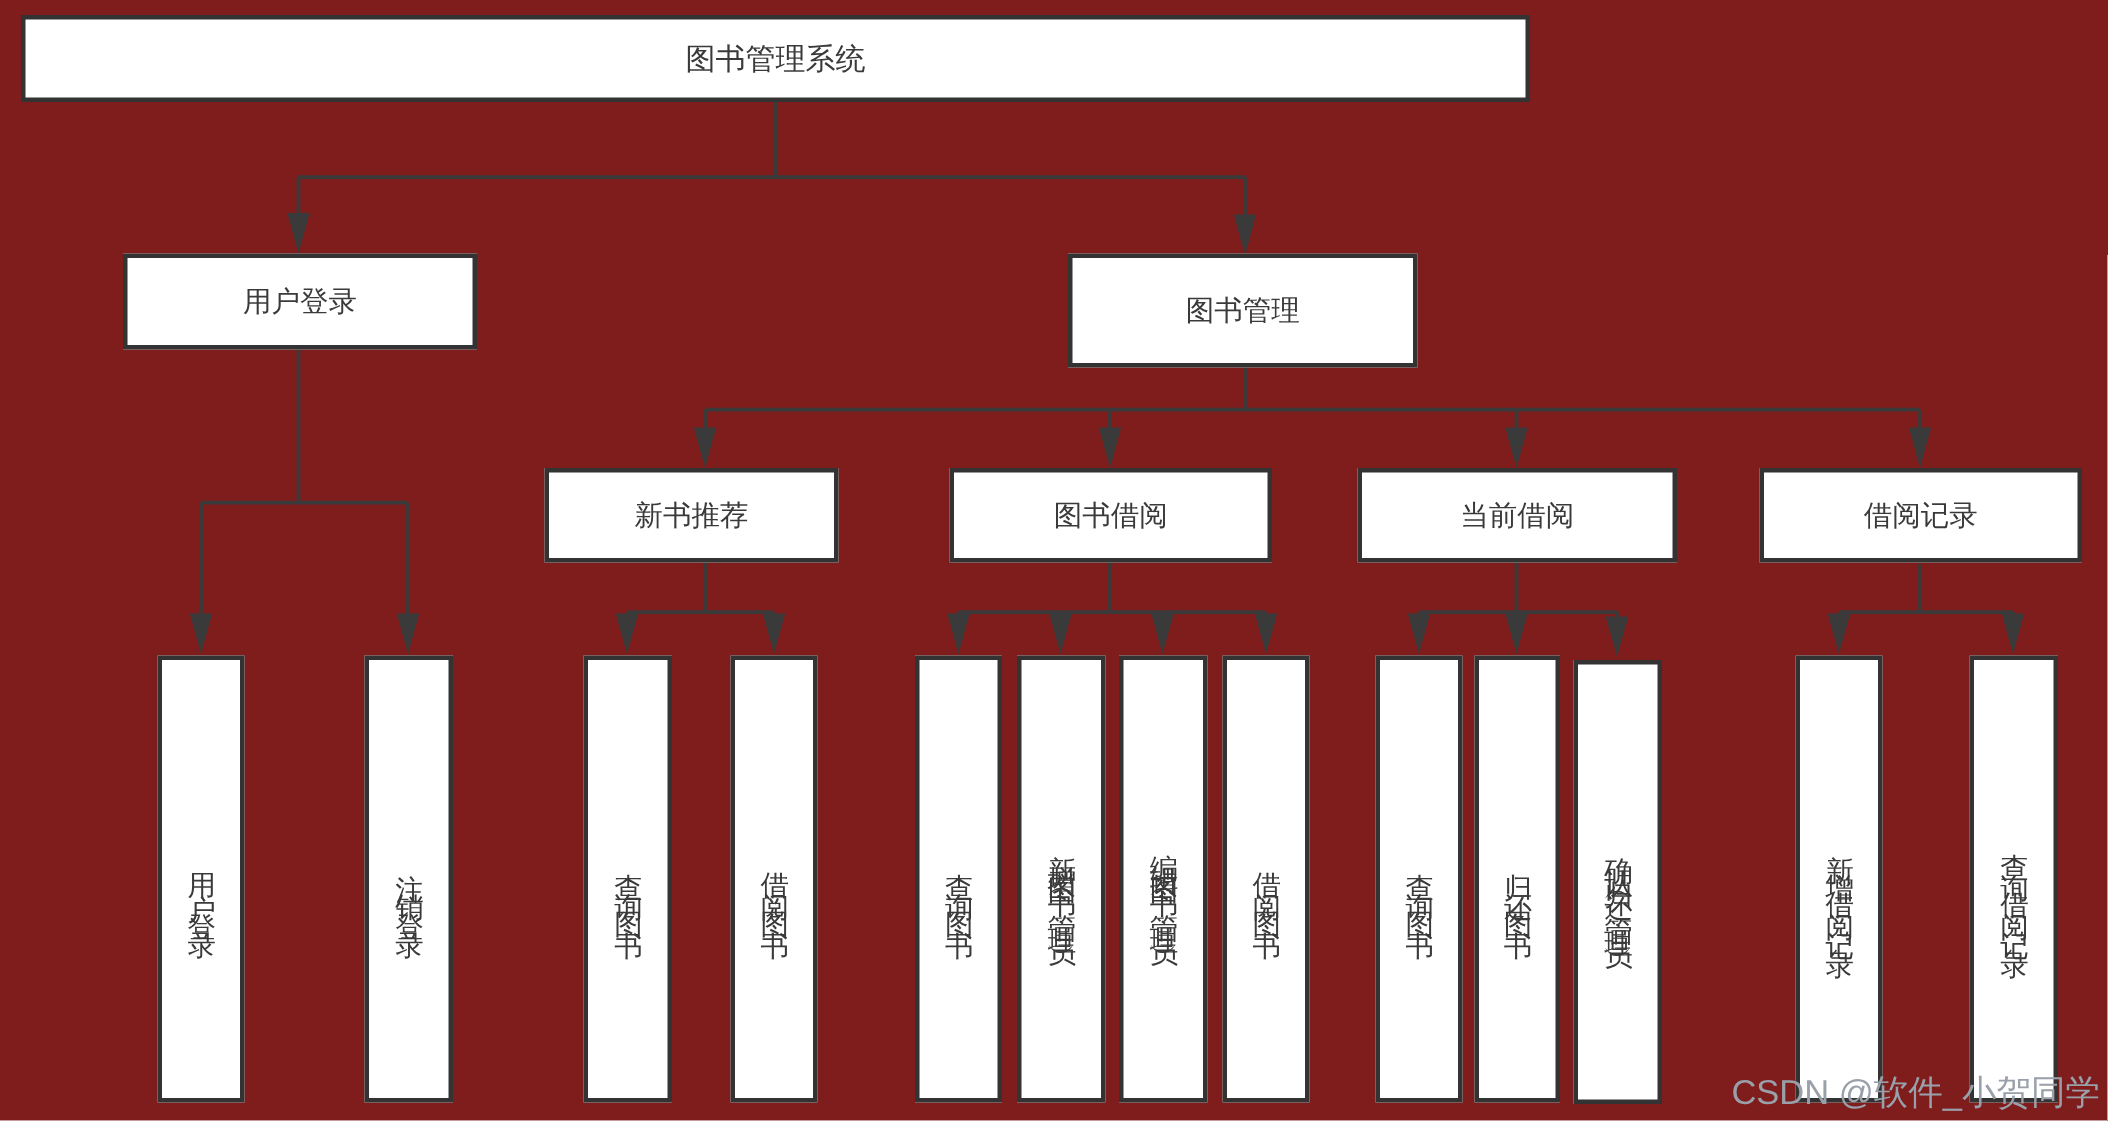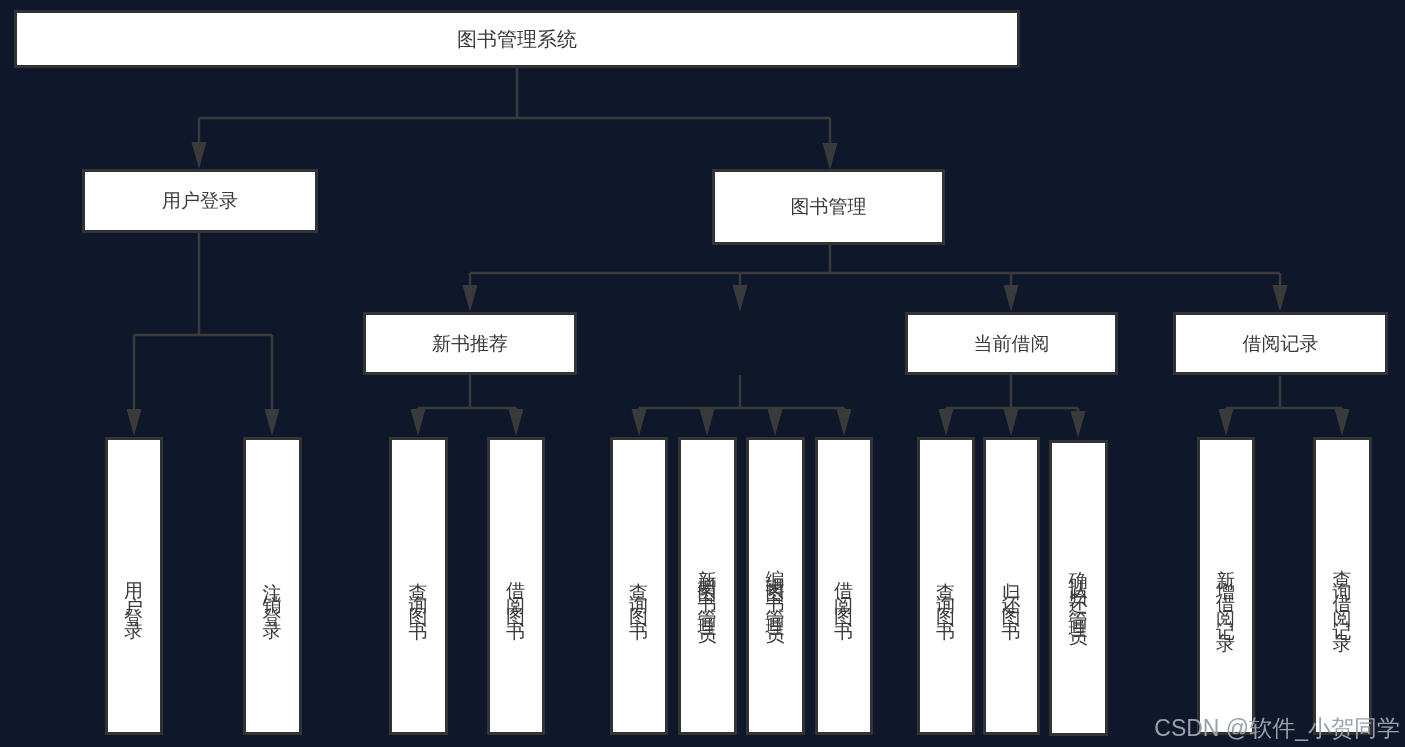--- a/index.html
+++ b/index.html
@@ -1,17 +1,17 @@
 <!DOCTYPE html>
 <html style="--line: #3a3a3a; --border: #333333; --text: #3a3a3a; --watermark: #9aa0aa;"><head>
 <meta charset="utf-8">
 <style>
   html,body{margin:0;padding:0;background:#fff;}
   .stage{
-    position:relative;width:1405px;height:747px;background:#0f172a;overflow:hidden;
+    position:relative;width:1405px;height:747px;background:#7f1d1d;overflow:hidden;
     font-family:"Liberation Sans",sans-serif;color:var(--text,#3a3a3a);
   }
   .connectors{position:absolute;left:0;top:0;z-index:1;}
   .connectors path{stroke:var(--line,#3a3a3a);stroke-width:2.5;fill:none;}
   .connectors polygon{fill:var(--line,#3a3a3a);stroke:none;}
   .node{
     position:absolute;box-sizing:border-box;background:#fff;
     border:3px solid var(--border,#333);display:flex;align-items:center;justify-content:center;
     z-index:2;text-align:center;
   }
@@ -61,21 +61,22 @@
     <polygon points="1070.5,411 1085.5,411 1078,438"></polygon>
     <polygon points="1218.5,409 1233.5,409 1226,436"></polygon>
     <polygon points="1334.5,409 1349.5,409 1342,436"></polygon>
   </svg>
 
   <div class="node root" style="left:14px;top:10px;width:1006px;height:58px;">图书管理系统</div>
 
   <div class="node lvl" style="left:82px;top:169px;width:236px;height:64px;">用户登录</div>
   <div class="node lvl" style="left:712px;top:169px;width:233px;height:76px;">图书管理</div>
 
-  <div class="node lvl" style="left:363px;top:312px;width:214px;height:63px;">新书推荐</div>
+  <div class="node lvl" style="left:363px;top:312px;width:196px;height:63px;">新书推荐</div>
+  <div class="node lvl" style="left:633px;top:312px;width:215px;height:63px;">图书借阅</div>
   <div class="node lvl" style="left:1173px;top:312px;width:215px;height:63px;">借阅记录</div>
   <div class="node lvl" style="left:905px;top:312px;width:213px;height:63px;">当前借阅</div>
 
   <div class="node leaf" style="left:105px;top:437px;width:58px;height:298px;">用户登录</div>
   <div class="node leaf" style="left:243px;top:437px;width:59px;height:298px;">注销登录</div>
 
   <div class="node leaf" style="left:389px;top:437px;width:59px;height:298px;">查询图书</div>
   <div class="node leaf" style="left:487px;top:437px;width:58px;height:298px;">借阅图书</div>
 
   <div class="node leaf" style="left:610px;top:437px;width:58px;height:298px;">查询图书</div>

